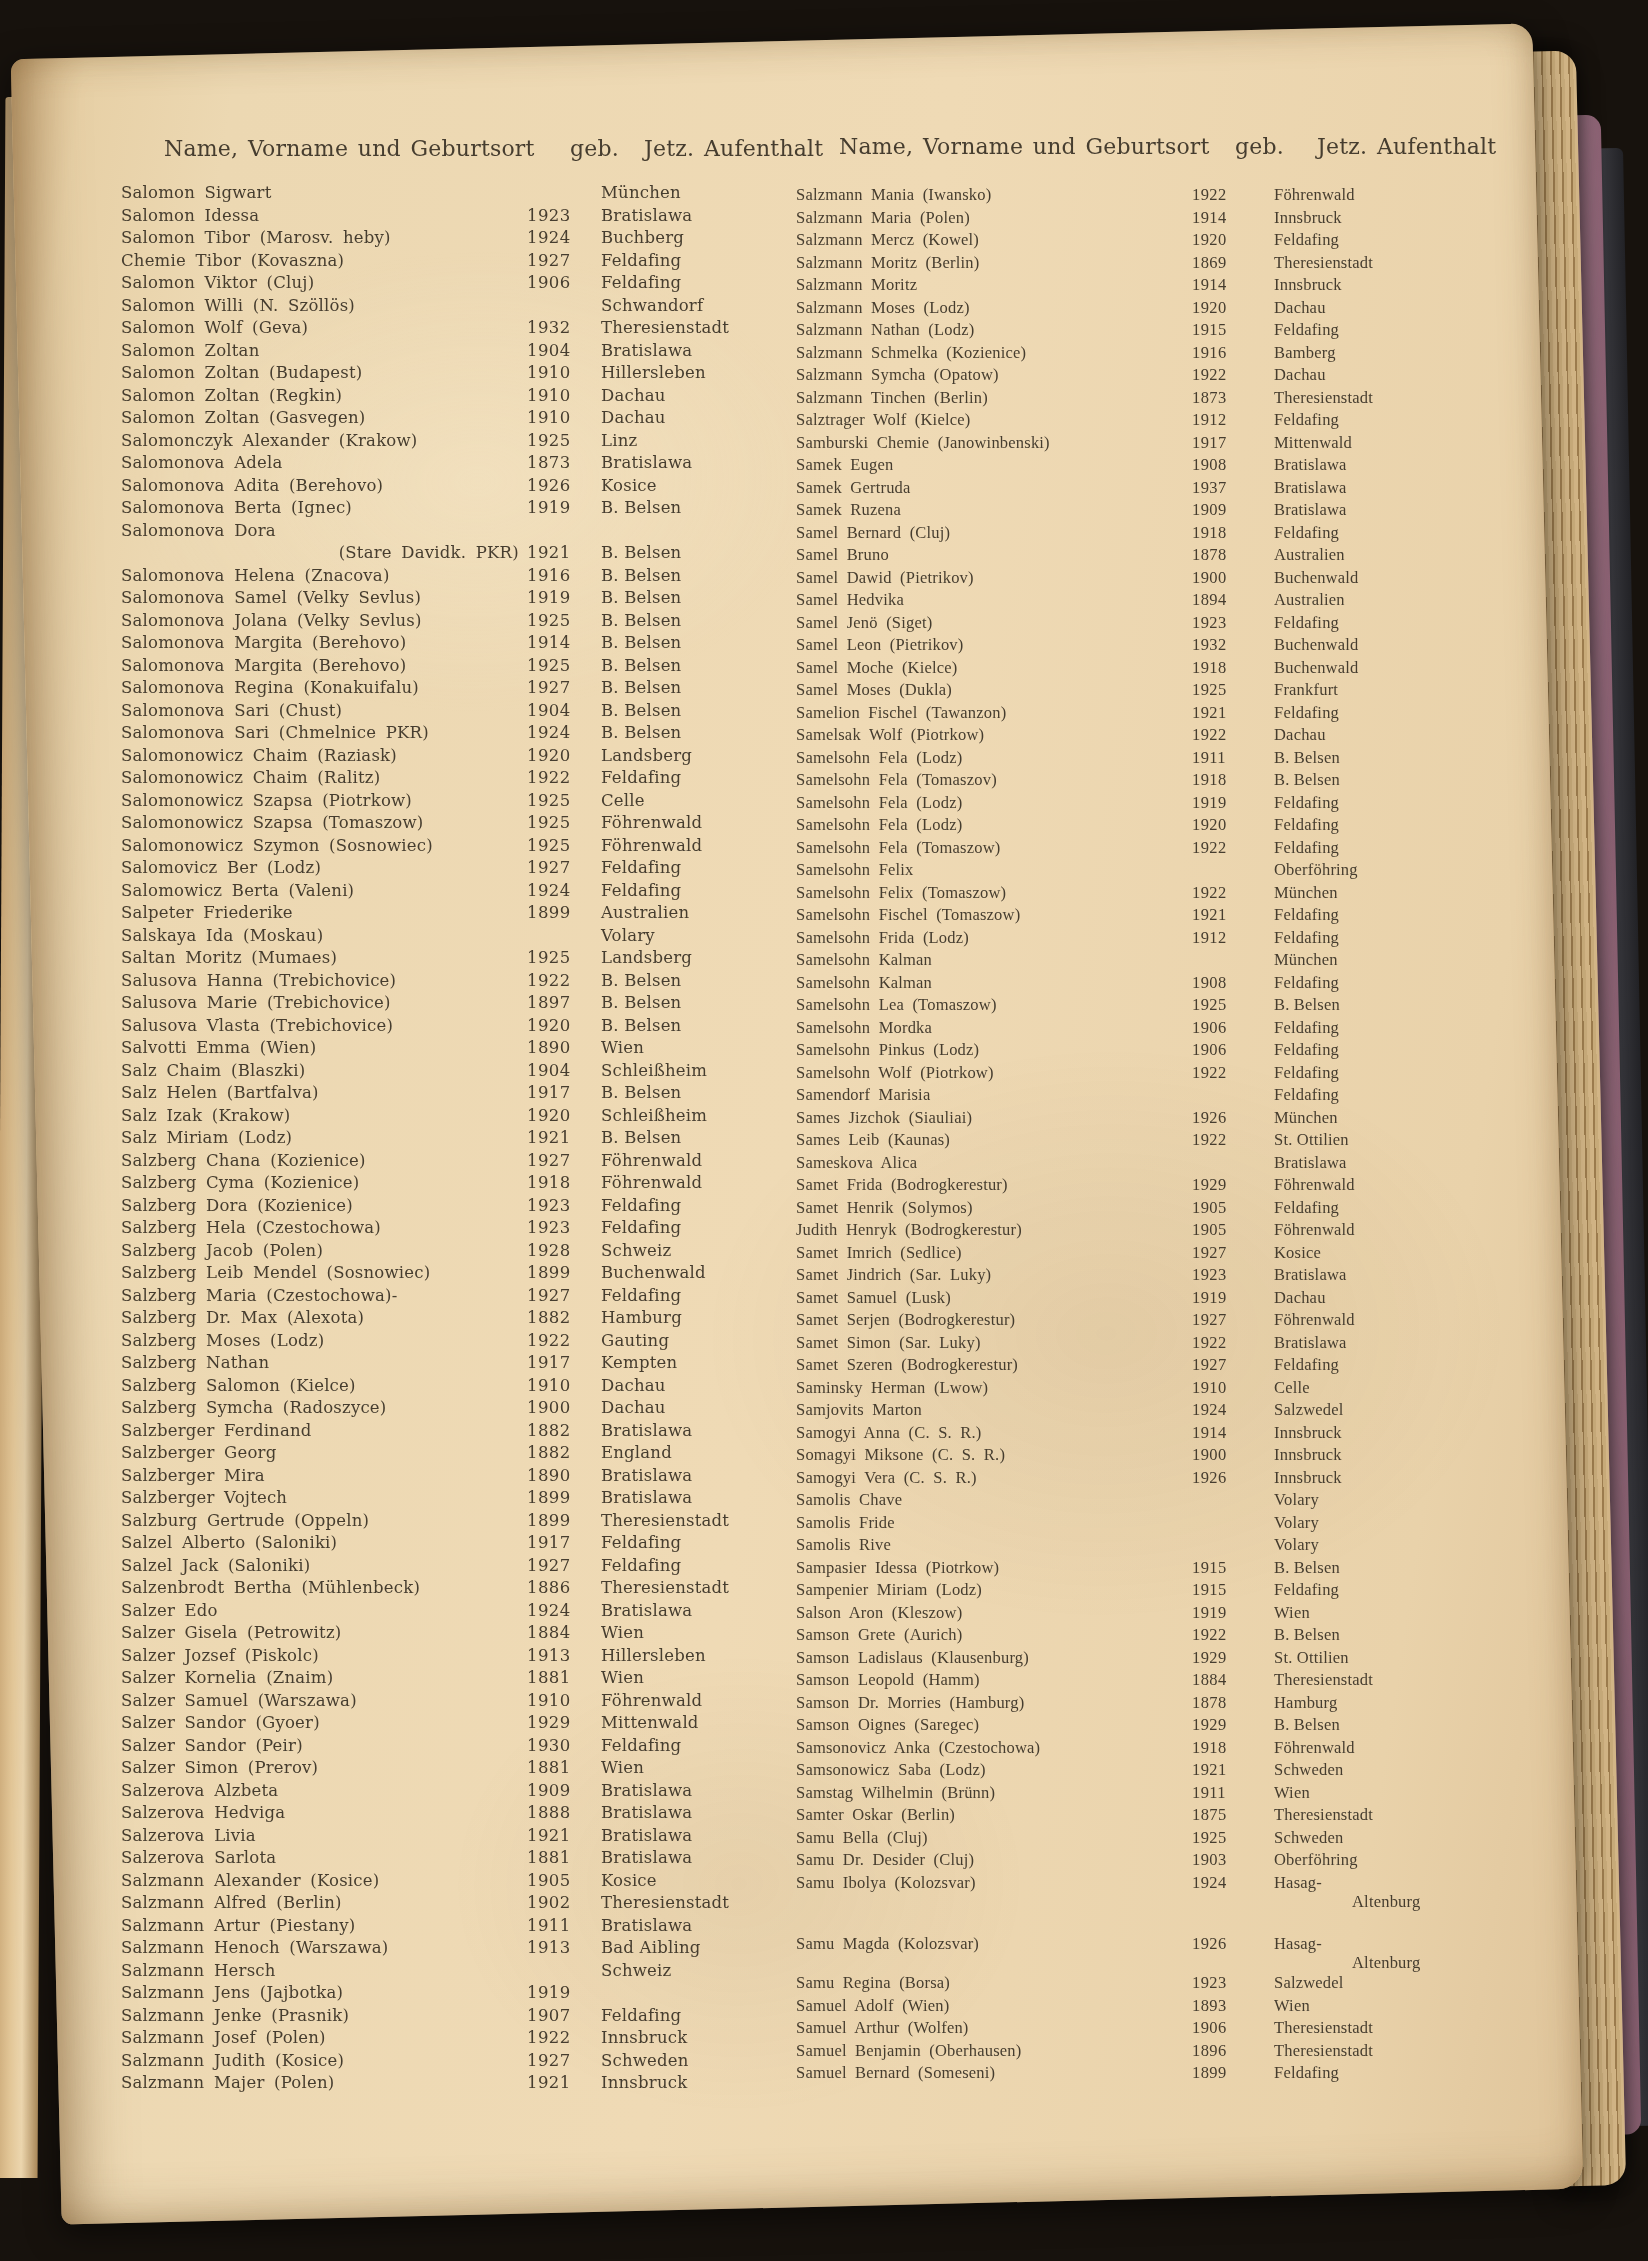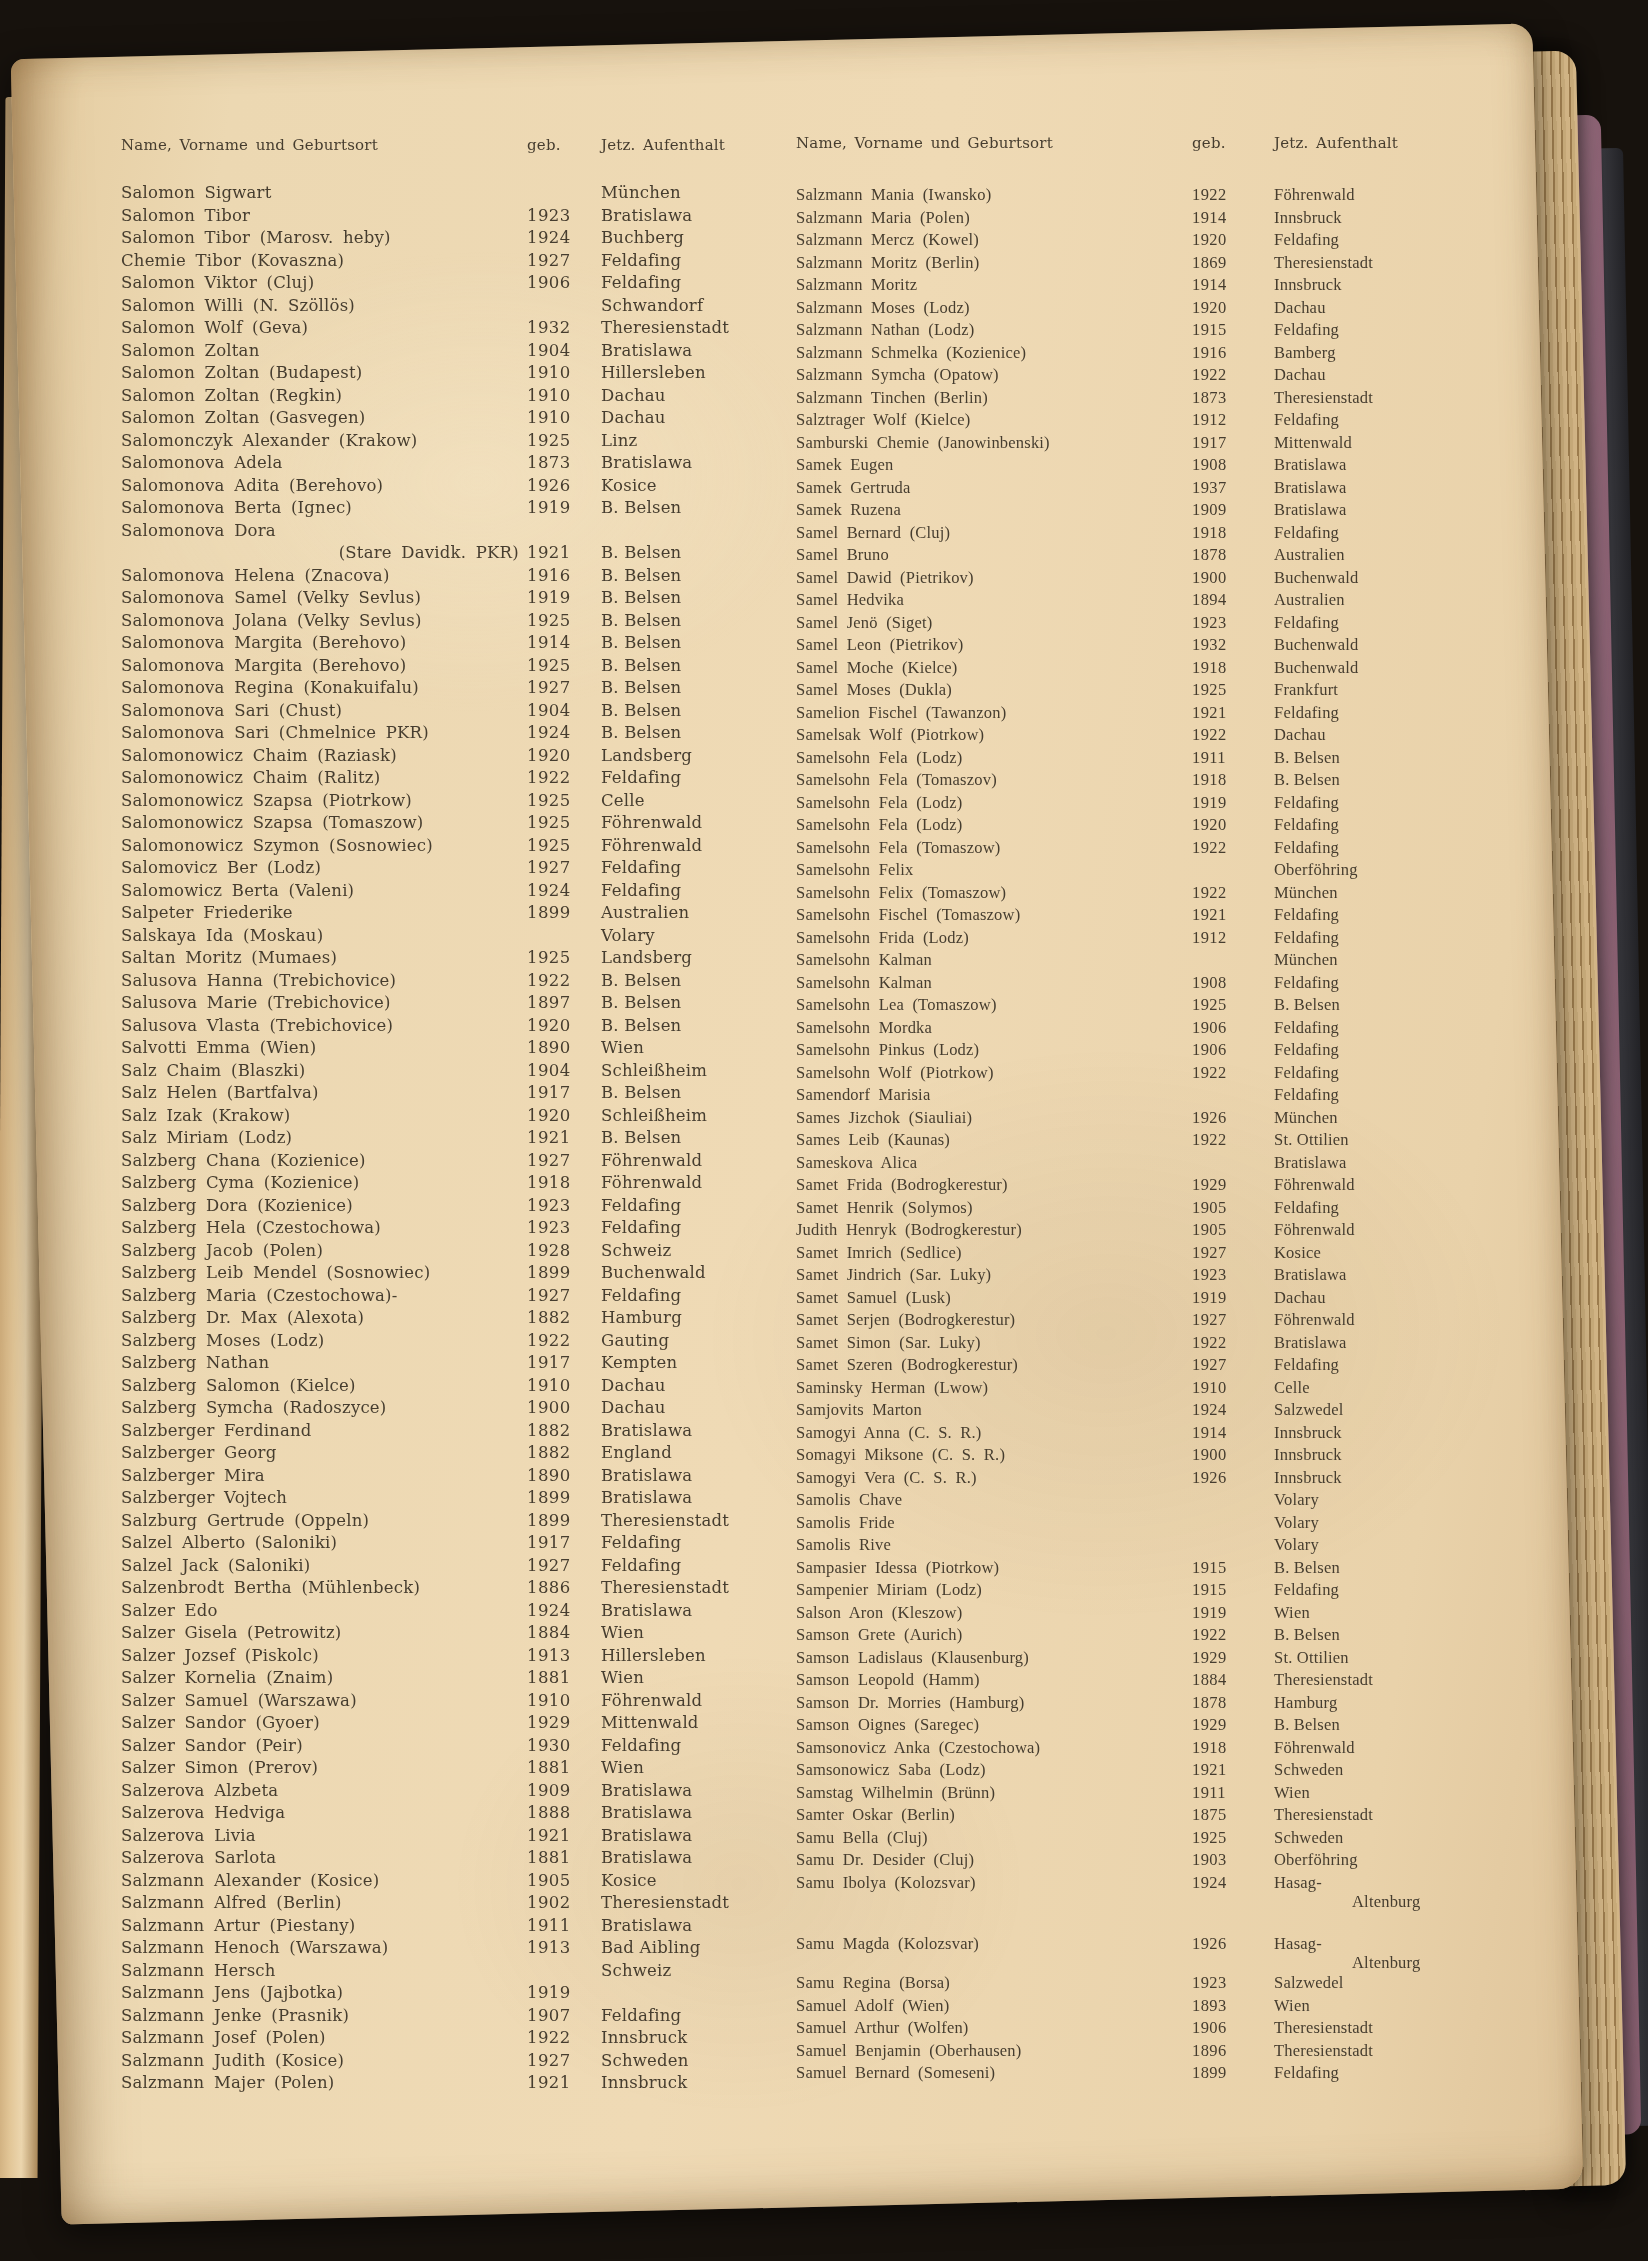--- a/index.html
+++ b/index.html
@@ -46,22 +46,22 @@
     content:"";position:absolute;inset:0;border-radius:inherit;
     background:
       radial-gradient(495px 330px at 30% 20%,rgba(255,245,220,.25),transparent 70%),
       radial-gradient(577px 412px at 70% 60%,rgba(120,85,40,.08),transparent 70%),
       radial-gradient(412px 330px at 45% 85%,rgba(120,85,40,.07),transparent 70%);
     pointer-events:none;
   }
   
   .content{position:absolute;inset:0;z-index:10;color:#463d2f;}
   .col-header{
-    position:absolute;display:grid;font-size:15px;line-height:1.2;
-    word-spacing:2.5px;letter-spacing:0.2px;white-space:nowrap;
+    position:absolute;display:grid;font-size:22px;line-height:1.2;
+    word-spacing:2.5px;letter-spacing:0.2px;white-space:nowrap;margin-left:43px;
   }
   .col-header.h1{left:121px;top:136px;width:610px;grid-template-columns:406px 74px 1fr;}
   .col-header.h2{left:796px;top:134px;width:699px;grid-template-columns:396px 82px 1fr;}
   .rows{position:absolute;display:flex;flex-direction:column;}
   .rows.c1{left:121px;top:182px;width:610px;}
   .rows.c2{left:796px;top:184px;width:699px;font-family:Liberation Serif, serif;}
   .row{display:grid;height:22.5px;align-items:baseline;font-size:16.5px;line-height:22px;white-space:nowrap;}
   .rows.c1 .row{grid-template-columns:406px 74px 1fr;}
   .rows.c2 .row{grid-template-columns:396px 82px 1fr;}
   .c-name{word-spacing:4.1px;letter-spacing:0.2px;overflow:visible;}
@@ -95,21 +95,21 @@
     <span>Jetz. Aufenthalt</span>
   </div>
 
   <div class="rows c1">
       <div class="row">
         <span class="c-name">Salomon Sigwart</span>
         <span class="c-geb"></span>
         <span class="c-ort">München</span>
       </div>
       <div class="row">
-        <span class="c-name">Salomon Tibor</span>
+        <span class="c-name">Salomon Idessa</span>
         <span class="c-geb">1923</span>
         <span class="c-ort">Bratislawa</span>
       </div>
       <div class="row">
         <span class="c-name">Salomon Tibor (Marosv. heby)</span>
         <span class="c-geb">1924</span>
         <span class="c-ort">Buchberg</span>
       </div>
       <div class="row">
         <span class="c-name">Chemie Tibor (Kovaszna)</span>

